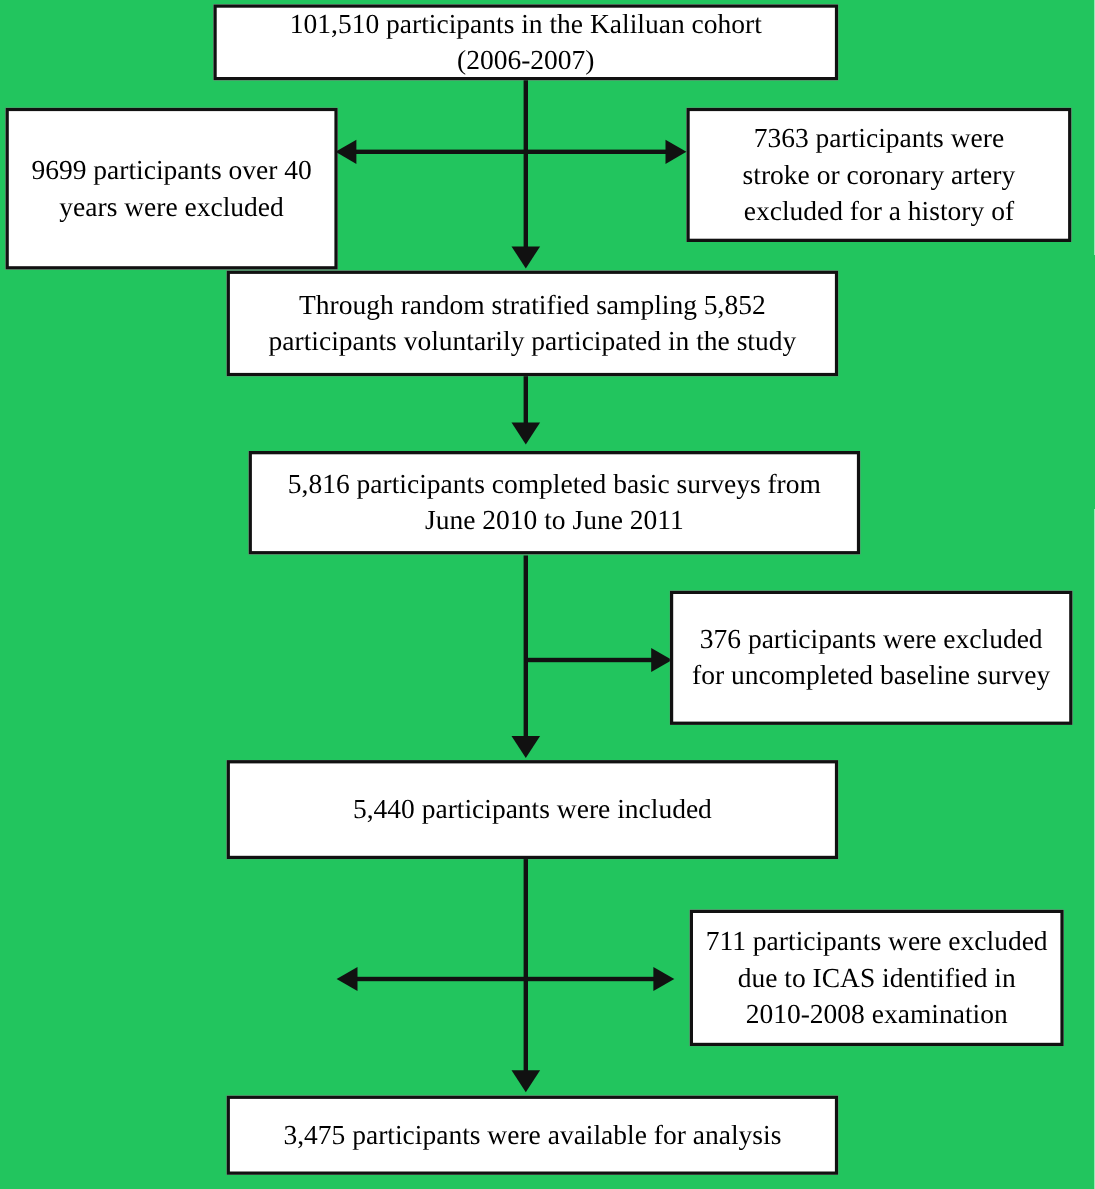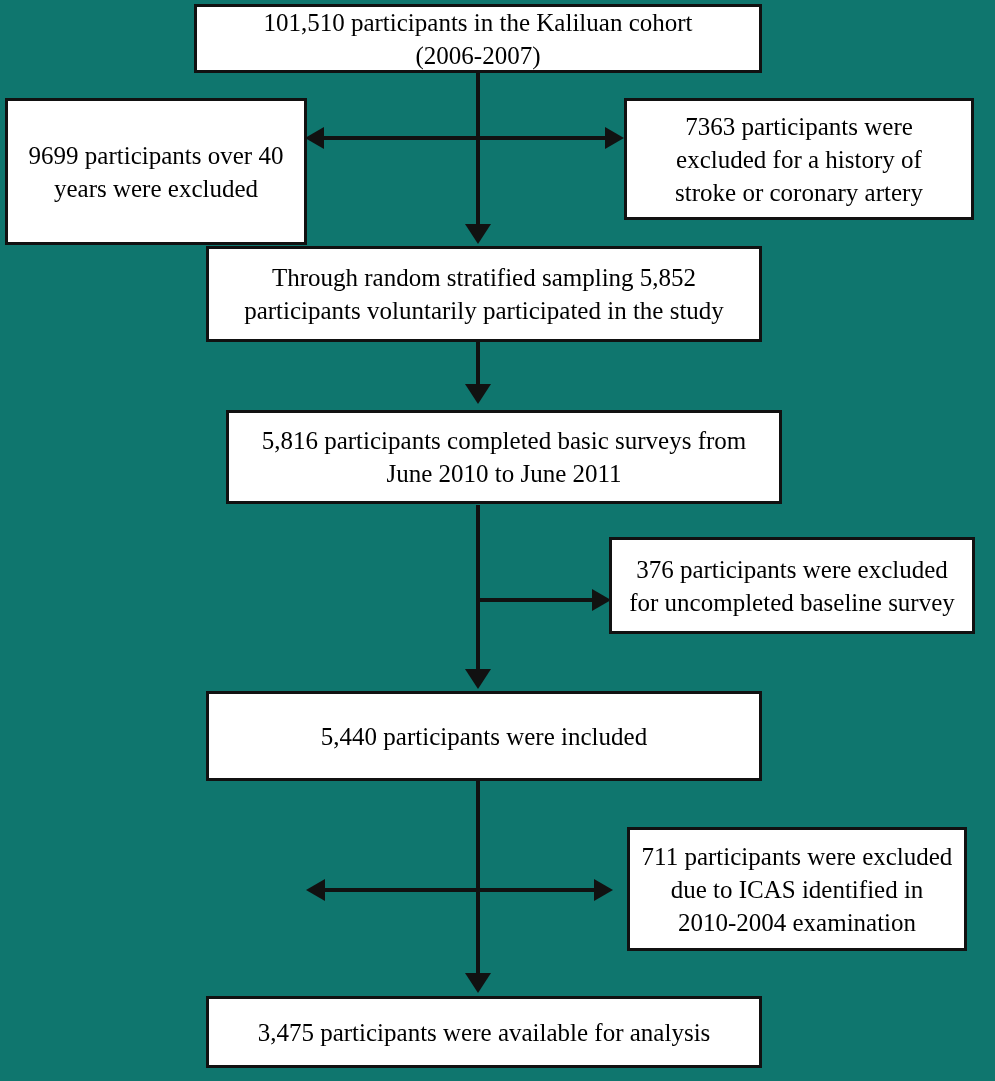--- a/index.html
+++ b/index.html
@@ -5,21 +5,21 @@
 <style>
   html, body {
     margin: 0;
     padding: 0;
     background: #ffffff;
   }
   #flowchart-canvas {
     position: relative;
     width: 995px;
     height: 1081px;
-    background: #0f766e;
+    background: #22c55e;
     font-family: "Liberation Serif", "DejaVu Serif", serif;
     color: #000000;
     overflow: hidden;
   }
   .node {
     position: absolute;
     box-sizing: border-box;
     border: 3px solid #111111;
     background: #ffffff;
     display: flex;
@@ -79,22 +79,22 @@
   <div class="connector v-line" style="left:476px; top:73px; height:155px;"></div>
   <div class="arrow-down" style="left:465px; top:224px;"></div>
 
   <div class="node" style="left:5px; top:98px; width:302px; height:147px;">
     <span class="line">9699 participants over 40</span>
     <span class="line">years were excluded</span>
   </div>
 
   <div class="node" style="left:624px; top:98px; width:350px; height:122px;">
     <span class="line">7363 participants were</span>
+    <span class="line">stroke or coronary artery</span>
     <span class="line">excluded for a history of</span>
-    <span class="line">stroke or coronary artery</span>
   </div>
 
   <div class="connector h-line" style="left:316px; top:136px; width:300px;"></div>
   <div class="arrow-left" style="left:305px; top:127px;"></div>
   <div class="arrow-right" style="left:605px; top:127px;"></div>
 
   <div class="node" style="left:206px; top:246px; width:556px; height:96px;align-items:center;">
     <span class="line">Through random stratified sampling 5,852</span>
     <span class="line">participants voluntarily participated in the study</span>
   </div>
@@ -106,37 +106,37 @@
     <span class="line">5,816 participants completed basic surveys from</span>
     <span class="line">June 2010 to June 2011</span>
   </div>
 
   <div class="connector v-line" style="left:476px; top:505px; height:168px;"></div>
   <div class="arrow-down" style="left:465px; top:669px;"></div>
 
   <div class="connector h-line" style="left:478px; top:598px; width:122px;"></div>
   <div class="arrow-right" style="left:592px; top:589px;"></div>
 
-  <div class="node" style="left:609px; top:537px; width:366px; height:97px;">
+  <div class="node" style="left:609px; top:537px; width:366px; height:122px;">
     <span class="line">376 participants were excluded</span>
     <span class="line">for uncompleted baseline survey</span>
   </div>
 
   <div class="node" style="left:206px; top:691px; width:556px; height:90px;align-items:center;">
     <span class="line">5,440 participants were included</span>
   </div>
 
   <div class="connector v-line" style="left:476px; top:781px; height:196px;"></div>
   <div class="arrow-down" style="left:465px; top:973px;"></div>
 
 
   <div class="node" style="left:613px; top:827px; width:340px; height:124px;margin-left:14px;">
     <span class="line">711 participants were excluded</span>
     <span class="line">due to ICAS identified in</span>
-    <span class="line">2010-2004 examination</span>
+    <span class="line">2010-2008 examination</span>
   </div>
 
   <div class="connector h-line" style="left:317px; top:888px; width:288px;"></div>
   <div class="arrow-left" style="left:306px; top:879px;"></div>
   <div class="arrow-right" style="left:594px; top:879px;"></div>
 
   <div class="node" style="left:206px; top:996px; width:556px; height:72px;">
     <span class="line">3,475 participants were available for analysis</span>
   </div>
 

